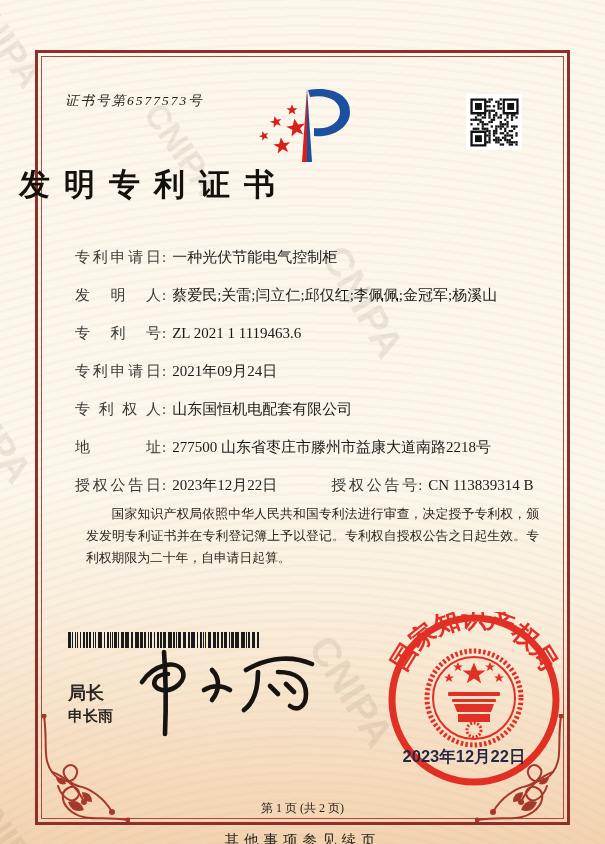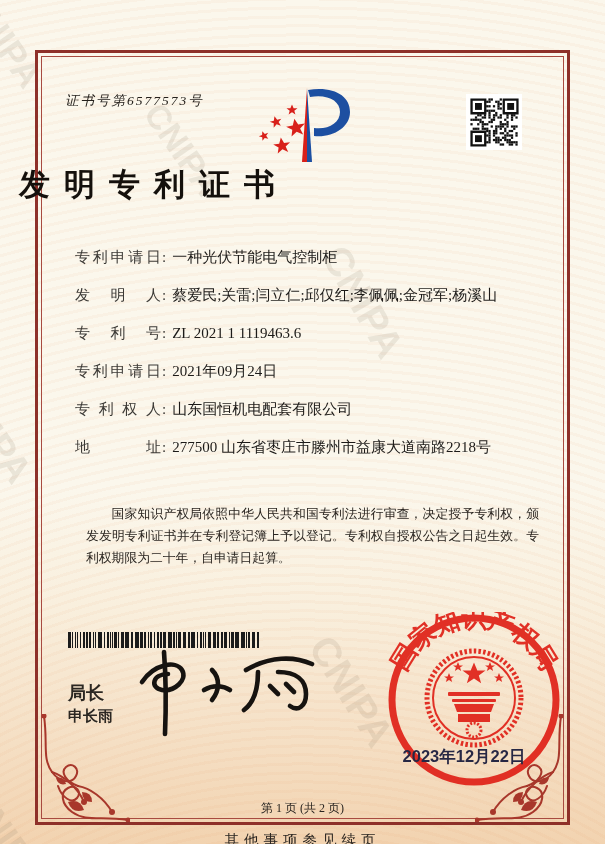--- a/index.html
+++ b/index.html
@@ -282,20 +282,23 @@
     </div>
     <div class="frow">
       <span class="flabel">专利申请日</span><span class="fcolon">:</span><span class="fvalue">2021年09月24日</span>
     </div>
     <div class="frow">
       <span class="flabel">专利权人</span><span class="fcolon">:</span><span class="fvalue">山东国恒机电配套有限公司</span>
     </div>
     <div class="frow">
       <span class="flabel">地址</span><span class="fcolon">:</span><span class="fvalue">277500 山东省枣庄市滕州市益康大道南路2218号</span>
     </div>
+    <div class="frow">
+      <span class="flabel">授权公告日</span><span class="fcolon">:</span><span class="fvalue">2023年12月22日</span><span class="fpair2"><span class="flabel">授权公告号</span><span class="fcolon">:</span><span class="fvalue">CN 113839314 B</span></span>
+    </div>
   </div>
 
   <div id="body-text">
     <p>国家知识产权局依照中华人民共和国专利法进行审查，决定授予专利权，颁发发明专利证书并在专利登记簿上予以登记。专利权自授权公告之日起生效。专利权期限为二十年，自申请日起算。</p>
   </div>
 
   <svg id="barcode" width="196" height="16" viewBox="0 0 196 16">
     <g fill="#1b1b1b">
         <rect x="0" y="0" width="3" height="16"></rect>
         <rect x="4" y="0" width="1" height="16"></rect>

